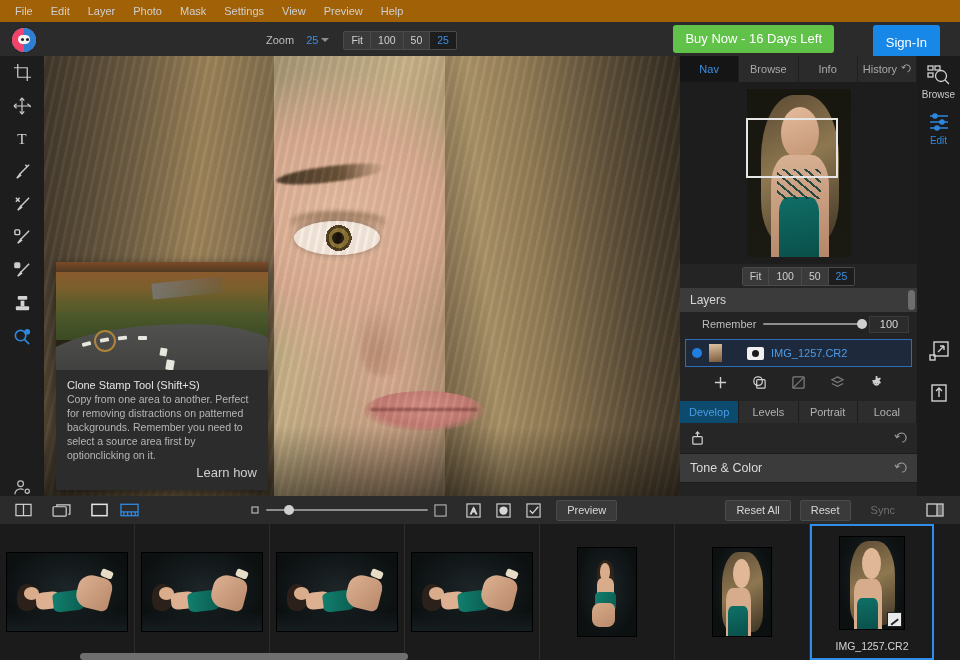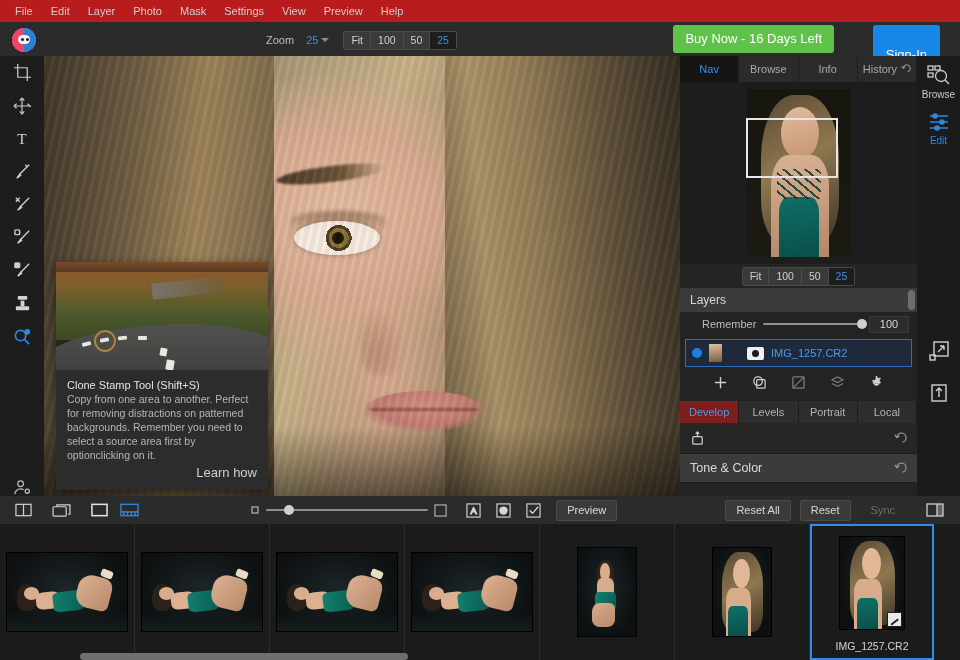--- a/index.html
+++ b/index.html
@@ -2,21 +2,21 @@
 <html><head>
 <meta charset="utf-8">
 <style>
   html,body{margin:0;padding:0;background:#1c1c1c;}
   body{width:960px;height:660px;overflow:hidden;
        font-family:"Liberation Sans","DejaVu Sans",sans-serif;
        color:#c8c8c8;-webkit-font-smoothing:antialiased;}
   .app{position:relative;width:960px;height:660px;background:#232323;}
 
   
-  .menubar{position:absolute;left:0;top:0;width:960px;height:22px;background:#b91c1c;
+  .menubar{position:absolute;left:0;top:0;width:960px;height:22px;background:#a16207;
            display:flex;align-items:center;padding-left:6px;box-sizing:border-box;}
   .menuitem{font-size:11px;color:#cfcfcf;padding:2px 9px;cursor:default;}
 
   
   .topbar{position:absolute;left:0;top:22px;width:960px;height:34px;background:#2b2b2b;}
   .logo{position:absolute;left:11px;top:27px;width:24px;height:24px;border-radius:50%;
         background:#e8e8ea;overflow:hidden;border:1px solid #111;}
   .logo i{position:absolute;display:block;}
   .logo .l1{left:0;top:0;width:12px;height:24px;background:#f0426b;}
   .logo .l2{left:12px;top:0;width:12px;height:24px;background:#2e7fd4;}
@@ -30,21 +30,21 @@
   .chev{width:0;height:0;border-left:4px solid transparent;border-right:4px solid transparent;
         border-top:4px solid #8d8d8d;margin-right:14px;}
   .segbtns{display:flex;border:1px solid #4a4a4a;border-radius:2px;overflow:hidden;height:17px;}
   .segbtn{font-size:10.5px;color:#cfcfcf;padding:0 7px;line-height:17px;background:#3a3a3a;
           border-right:1px solid #4a4a4a;cursor:pointer;}
   .segbtn:last-child{border-right:none;}
   .segbtn.active{background:#1d1d1d;color:#3d8fe0;}
 
   .buybtn{position:absolute;right:126px;top:25px;height:28px;line-height:28px;padding:0 12px;
           background:#61c24a;color:#fff;font-size:13px;border-radius:3px;cursor:pointer;white-space:nowrap;}
-  .signbtn{position:absolute;right:20px;top:25px;height:28px;line-height:28px;padding:16px 13px;
+  .signbtn{position:absolute;right:20px;top:25px;height:28px;line-height:28px;padding:4px 13px;
            background:#1787e8;color:#fff;font-size:13px;border-radius:3px;cursor:pointer;}
 
   
   .lrail{position:absolute;left:0;top:56px;width:44px;height:440px;background:#1d1d1d;}
   .tool{width:44px;height:33px;display:flex;align-items:center;justify-content:center;cursor:pointer;}
   .tool svg{display:block;}
   .tool.active svg{color:#2f88e0;}
   .lrail .spacer{height:118px;}
 
   
@@ -137,21 +137,21 @@
   .lvisdot{width:10px;height:10px;border-radius:50%;background:#1f7fe0;flex:none;}
   .lthumb{width:13px;height:18px;flex:none;background:linear-gradient(170deg,#e0c3a2,#7a5a3c);}
   .lcam{width:17px;height:13px;background:#f0f0f0;border-radius:2px;position:relative;flex:none;margin-left:18px;}
   .lcam:after{content:"";position:absolute;left:5px;top:3px;width:7px;height:7px;border-radius:50%;background:#1a1a1a;}
   .lname{font-size:11px;color:#4d9be6;}
 
   .lyrtools{height:30px;display:flex;align-items:center;justify-content:center;gap:24px;background:#232323;}
   .dtabs{display:flex;height:22px;background:#1d1d1d;margin-top:4px;}
   .dtab{flex:1;font-size:11px;display:flex;align-items:center;justify-content:center;color:#b2b2b2;
         background:#2d2d2d;border-right:1px solid #1d1d1d;cursor:pointer;}
-  .dtab.active{background:#7f1d1d;color:#4d9be6;}
+  .dtab.active{background:#0c4a6e;color:#4d9be6;}
   .secrow{height:30px;display:flex;align-items:center;justify-content:space-between;padding:0 10px;
           background:#262626;border-bottom:1px solid #1c1c1c;}
   .secrow.hdr{background:#3b3b3b;height:28px;}
   .sectitle{font-size:12.5px;color:#dadada;}
 
   
   .rrail{position:absolute;left:917px;top:56px;width:43px;height:440px;background:#1b1b1b;}
   .rrbtn{width:43px;padding:8px 0 4px 0;display:flex;flex-direction:column;align-items:center;gap:3px;cursor:pointer;}
   .rrlbl{font-size:10px;color:#c9c9c9;}
   .rrbtn.active .rrlbl{color:#2f88e0;}

